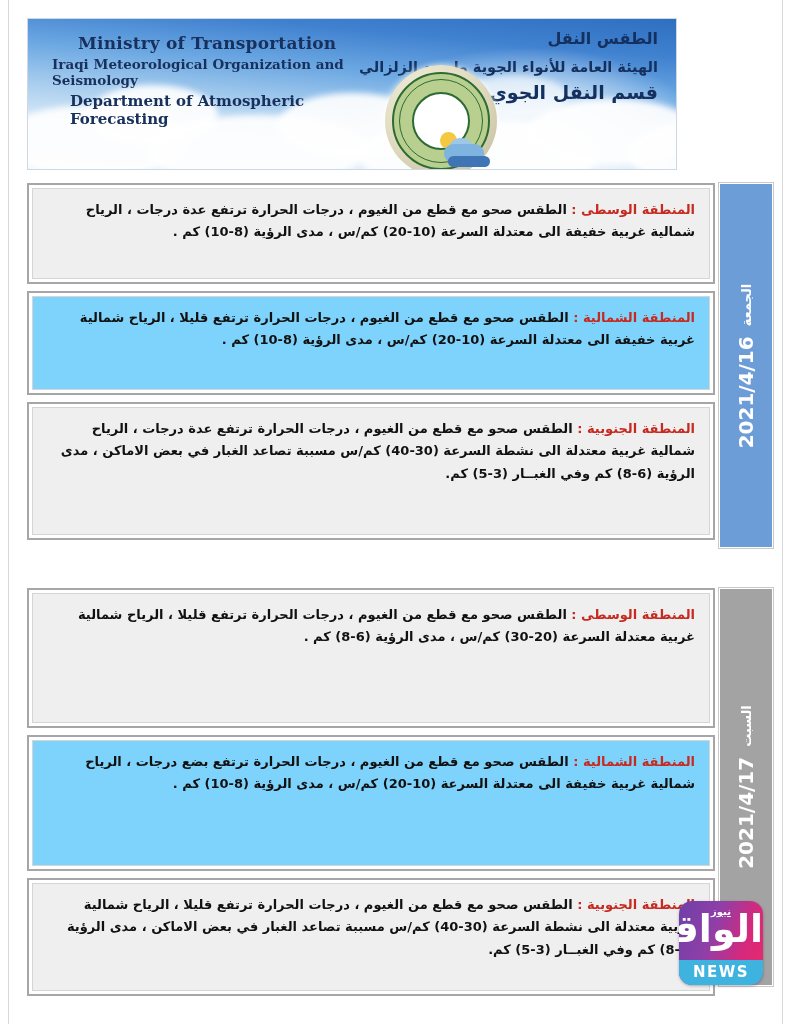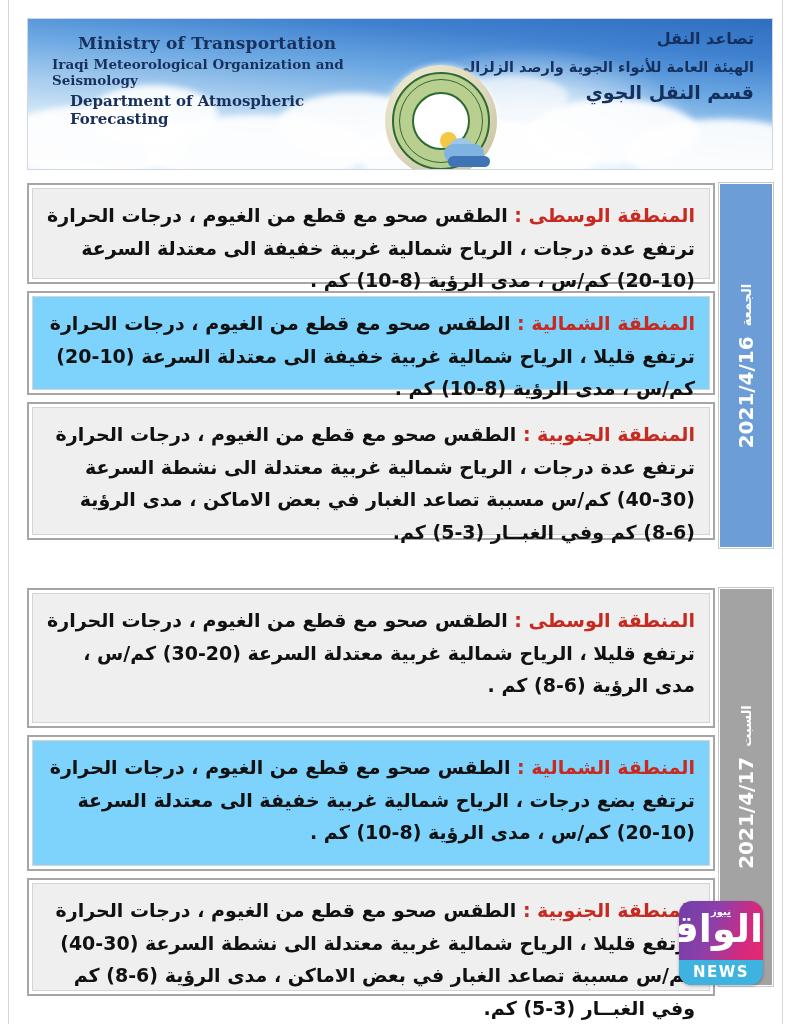--- a/index.html
+++ b/index.html
@@ -34,21 +34,21 @@
     position: absolute;
     left: 782px; top: 0;
     width: 1px; height: 1024px;
     background: #d8d8d8;
   }
 
   
   .header {
     position: absolute;
     left: 27px; top: 18px;
-    width: 746px; height: 152px;
+    width: 650px; height: 152px;
     overflow: hidden;
     background: linear-gradient(185deg, #2f6fc0 0%, #3f80cf 18%, #6aa7e2 38%, #a8cdee 58%, #d7e9f7 76%, #eef5fb 100%);
     border: 1px solid #cfd8e2;
     box-sizing: border-box;
   }
   
   .cloud {
     position: absolute;
     background: #ffffff;
     border-radius: 50%;
@@ -201,21 +201,21 @@
     box-sizing: border-box;
     height: 100%;
     padding: 10px 14px 10px 14px;
   }
   .fblock.gray .fb-in  { background: #efefef; }
   .fblock.blue .fb-in  { background: #7dd3fc; padding-left: 8px; }
 
   .ftext {
     direction: rtl;
     text-align: right;
-    font-size: 19px;
+    font-size: 13px;
     font-weight: 700;
     line-height: 1.72;
     color: #111111;
     font-family: "DejaVu Sans", "Liberation Sans", sans-serif;
   }
   .region {
     color: #c62a20;
     font-weight: 700;
   }
   .colon { color: #c62a20; font-weight: 700; }
@@ -287,21 +287,21 @@
     <div class="cloud" style="left:600px; top:100px; width:190px; height:70px;"></div>
     <div class="cloud" style="left:430px; top:56px;  width:110px; height:44px; opacity:.6"></div>
 
     <div class="hdr-en">
       <div class="l1">Ministry of Transportation</div>
       <div class="l2">Iraqi Meteorological Organization and Seismology</div>
       <div class="l3">Department of Atmospheric Forecasting</div>
     </div>
 
     <div class="hdr-ar">
-      <div class="a1">تصاعد النقل</div>
+      <div class="a1">الطقس النقل</div>
       <div class="a2">الهيئة العامة للأنواء الجوية وارصد الزلزالي</div>
       <div class="a3">قسم النقل الجوي</div>
     </div>
 
     <div class="emblem">
       <div class="ring-outer"></div>
       <div class="ring-green"></div>
       <div class="ring-inner"></div>
       <div class="disc">
         <div class="sun"></div>

